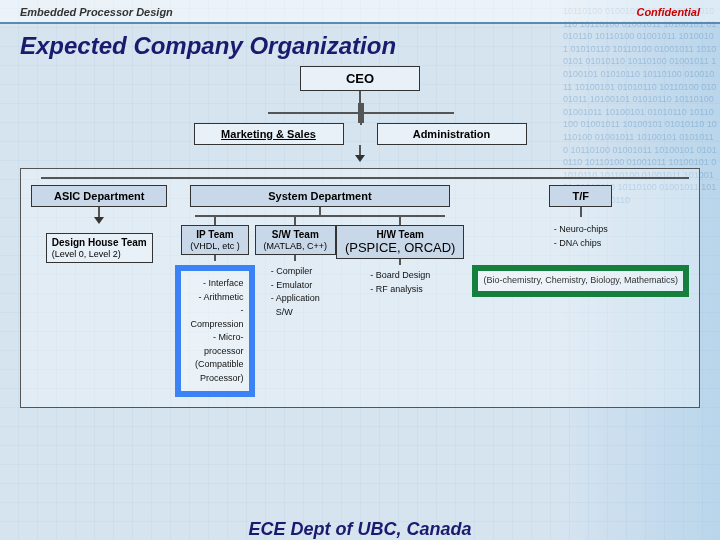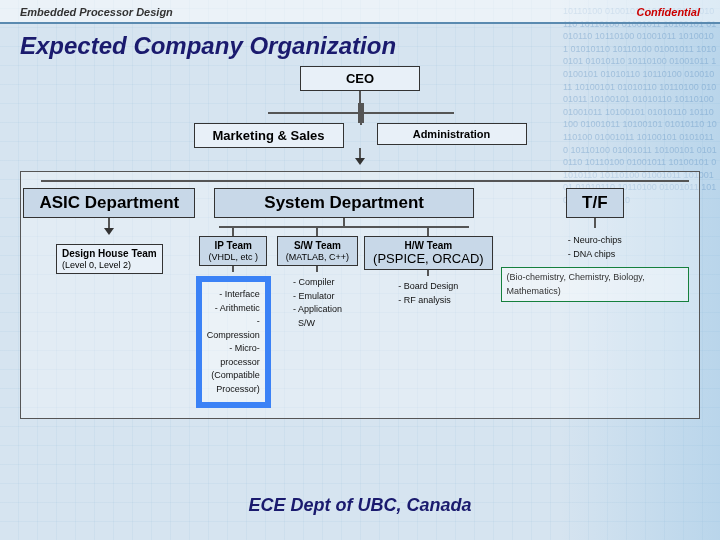--- a/index.html
+++ b/index.html
@@ -147,38 +147,37 @@
 
     .dept-col {
       display: flex;
       flex-direction: column;
       align-items: center;
     }
 
     .dept-box {
       border: 1.5px solid #333;
       background: #c8d8e8;
-      padding: 4px 15px;
-      font-size: 17px;
+      padding: 4px 22px;
+      font-size: 11px;
       font-weight: bold;
       text-align: center;
       white-space: nowrap;
     }
 
     .system-dept-col {
       flex: 1;
       display: flex;
       flex-direction: column;
       align-items: center;
     }
 
     
     .teams-row {
       display: flex;
-      gap: 6px;
       margin-top: 0;
       justify-content: center;
       width: 100%;
     }
 
     .team-col {
       display: flex;
       flex-direction: column;
       align-items: center;
     }
@@ -206,24 +205,24 @@
       margin-top: 6px;
       color: #111;
       line-height: 1.5;
       text-align: left;
     }
 
     .tf-bio {
       font-size: 9px;
       color: #333;
       line-height: 1.5;
-      border: 1px solid #15803d;
+      border: 6px solid #15803d;
       padding: 3px 5px;
       background: rgba(255,255,255,0.4);
-      margin-top: 6px;
+      margin-top: 15px;
     }
 
     
     .arrow-down {
       width: 0;
       height: 0;
       border-left: 5px solid transparent;
       border-right: 5px solid transparent;
       border-top: 7px solid #333;
       margin: 0 auto;
@@ -231,21 +230,21 @@
 
     .v-line {
       width: 2px;
       background: #555;
       margin: 0 auto;
     }
 
     
     .footer {
       position: absolute;
-      bottom: 24px;
+      bottom: 0;
       left: 0; right: 0;
       text-align: center;
       font-size: 18px;
       font-style: italic;
       font-weight: bold;
       color: #1a1a6e;
     }
   </style>
 </head>
 <body>
@@ -279,21 +278,21 @@
 
       <div class="v-line" style="height:12px;"></div>
 
       <div style="display:flex; align-items:flex-start; justify-content:center; width:100%;">
 
         <div style="display:flex; flex-direction:column; align-items:flex-end; margin-right:0;">
           <div style="display:flex; align-items:center;">
             <div style="width:90px; height:2px; background:#555;"></div>
             <div style="width:2px; height:20px; background:#555; margin-right:0;"></div>
           </div>
-          <div class="box box-wide" style="margin-right:16px; font-size:13px;">Marketing &amp; Sales</div>
+          <div class="box box-wide" style="margin-right:16px; font-size:11px;text-decoration:underline;">Marketing &amp; Sales</div>
         </div>
 
         <div style="display:flex; flex-direction:column; align-items:center;">
           <div style="width:2px; height:22px; background:#555;"></div>
         </div>
 
         <div style="display:flex; flex-direction:column; align-items:flex-start;">
           <div style="display:flex; align-items:center;">
             <div style="width:2px; height:20px; background:#555;"></div>
             <div style="width:90px; height:2px; background:#555;"></div>

